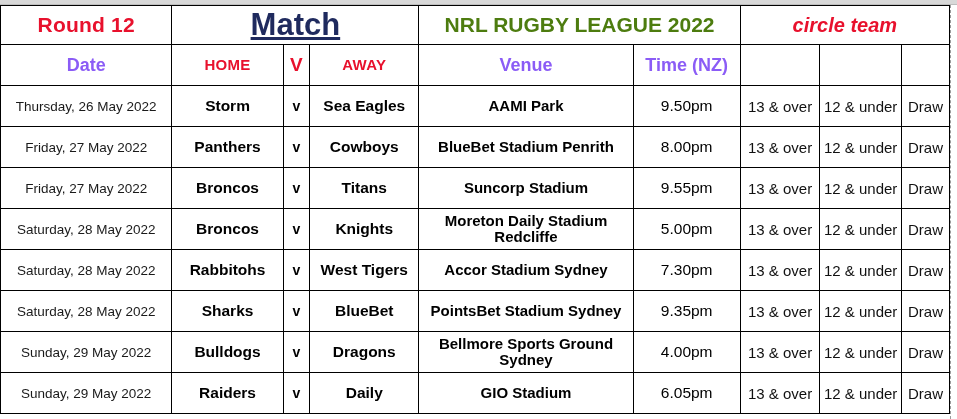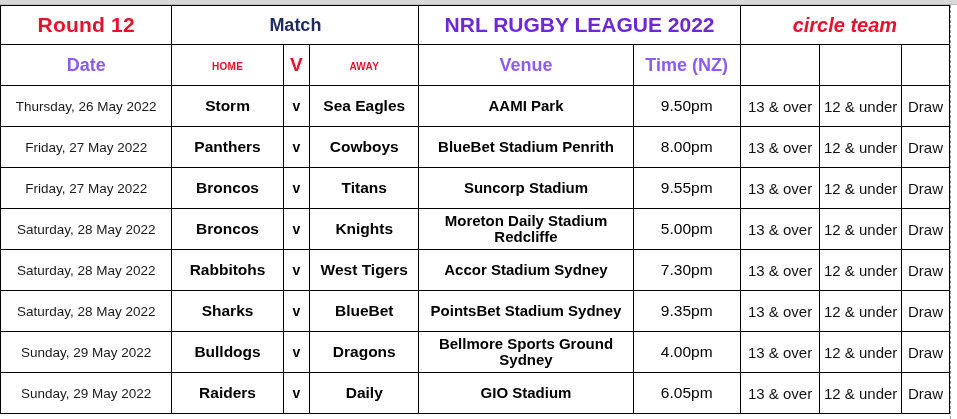--- a/index.html
+++ b/index.html
@@ -66,24 +66,25 @@
   .banner-round {
     color: #e8112d;
     font-weight: bold;
     font-size: 21px;
     letter-spacing: .2px;
     font-family: "Liberation Sans", sans-serif;
   }
   .banner-match {
     color: #1f2a5e;
     font-weight: bold;
-    font-size: 18px;
+    font-size: 31px;
+    text-decoration: underline;
   }
   .banner-title {
-    color: #6d28d9;
+    color: #4d7c0f;
     font-weight: bold;
     font-size: 21px;
     white-space: nowrap;
   }
   .banner-circle {
     color: #e8112d;
     font-weight: bold;
     font-style: italic;
     font-size: 20px;
   }
@@ -91,21 +92,21 @@
   
   tr.colhead td { height: 40px; }
   .hdr-red {
     color: #8b5cf6;
     font-weight: bold;
     font-size: 18px;
   }
   .hdr-red-sm {
     color: #e8112d;
     font-weight: bold;
-    font-size: 10px;
+    font-size: 15px;
     letter-spacing: .3px;
   }
   .hdr-v {
     color: #e8112d;
     font-weight: bold;
     font-size: 19px;
   }
 
   
   tr.datarow td { height: 40px; }

